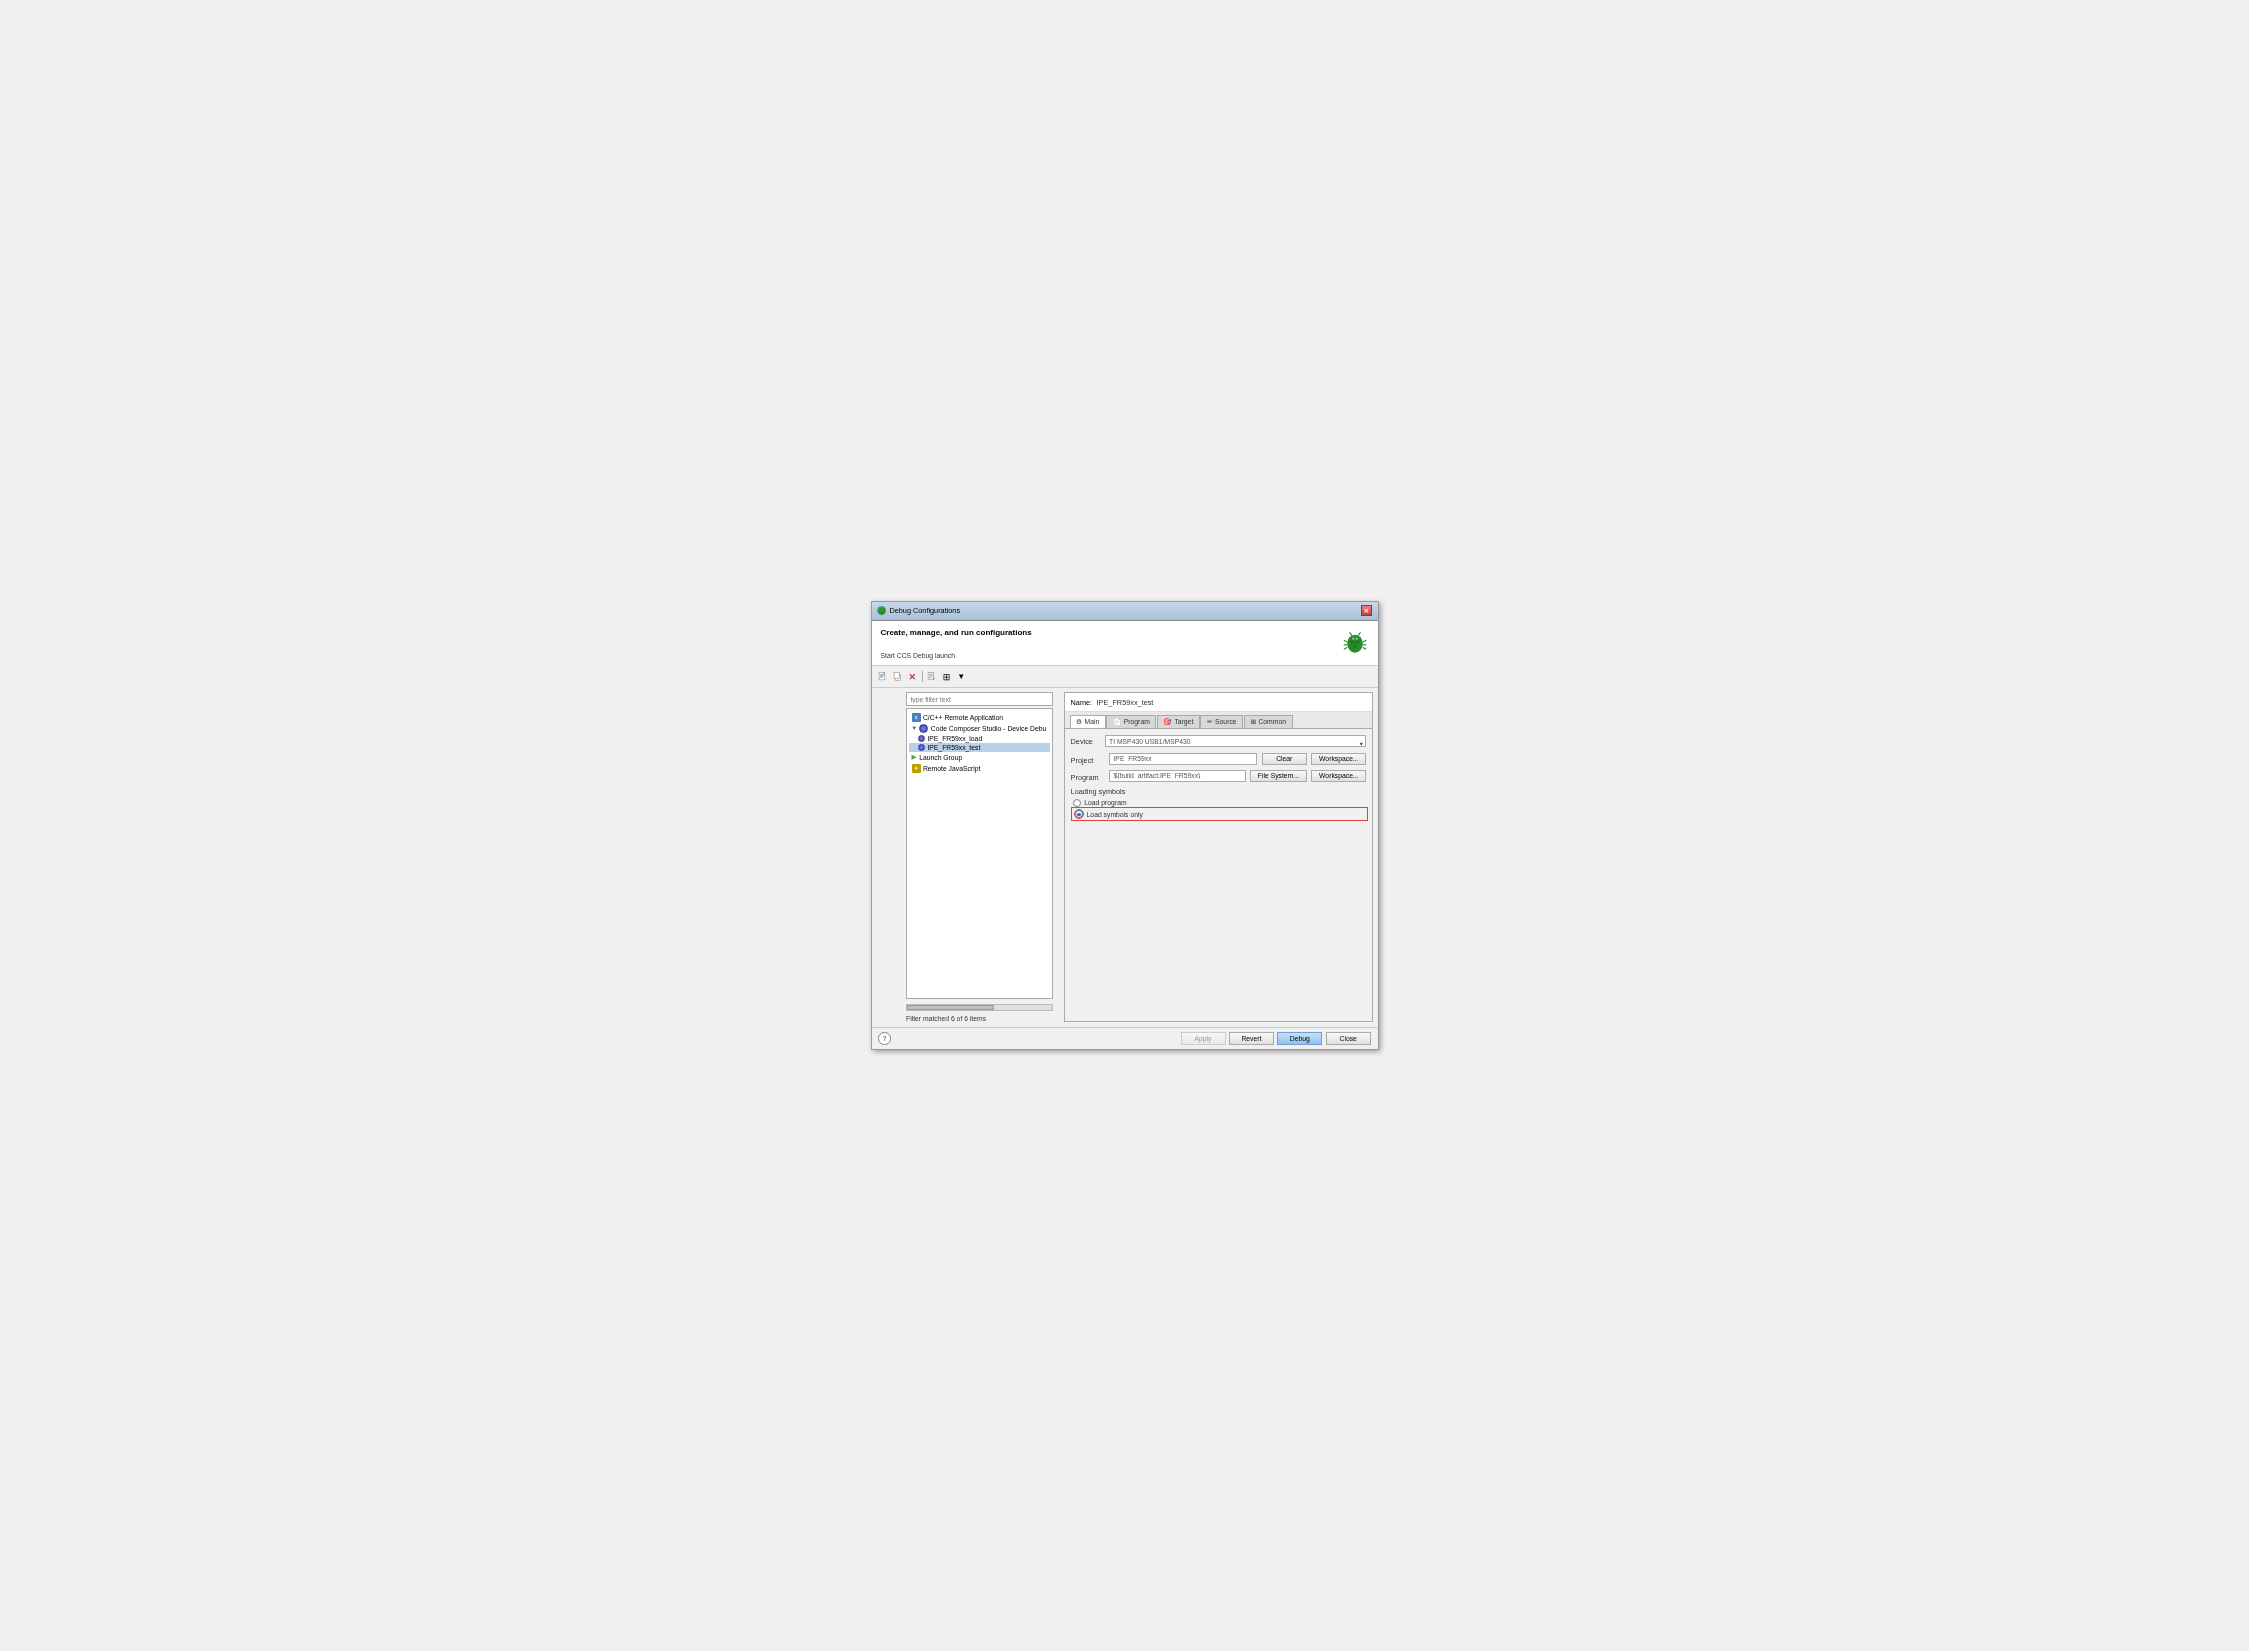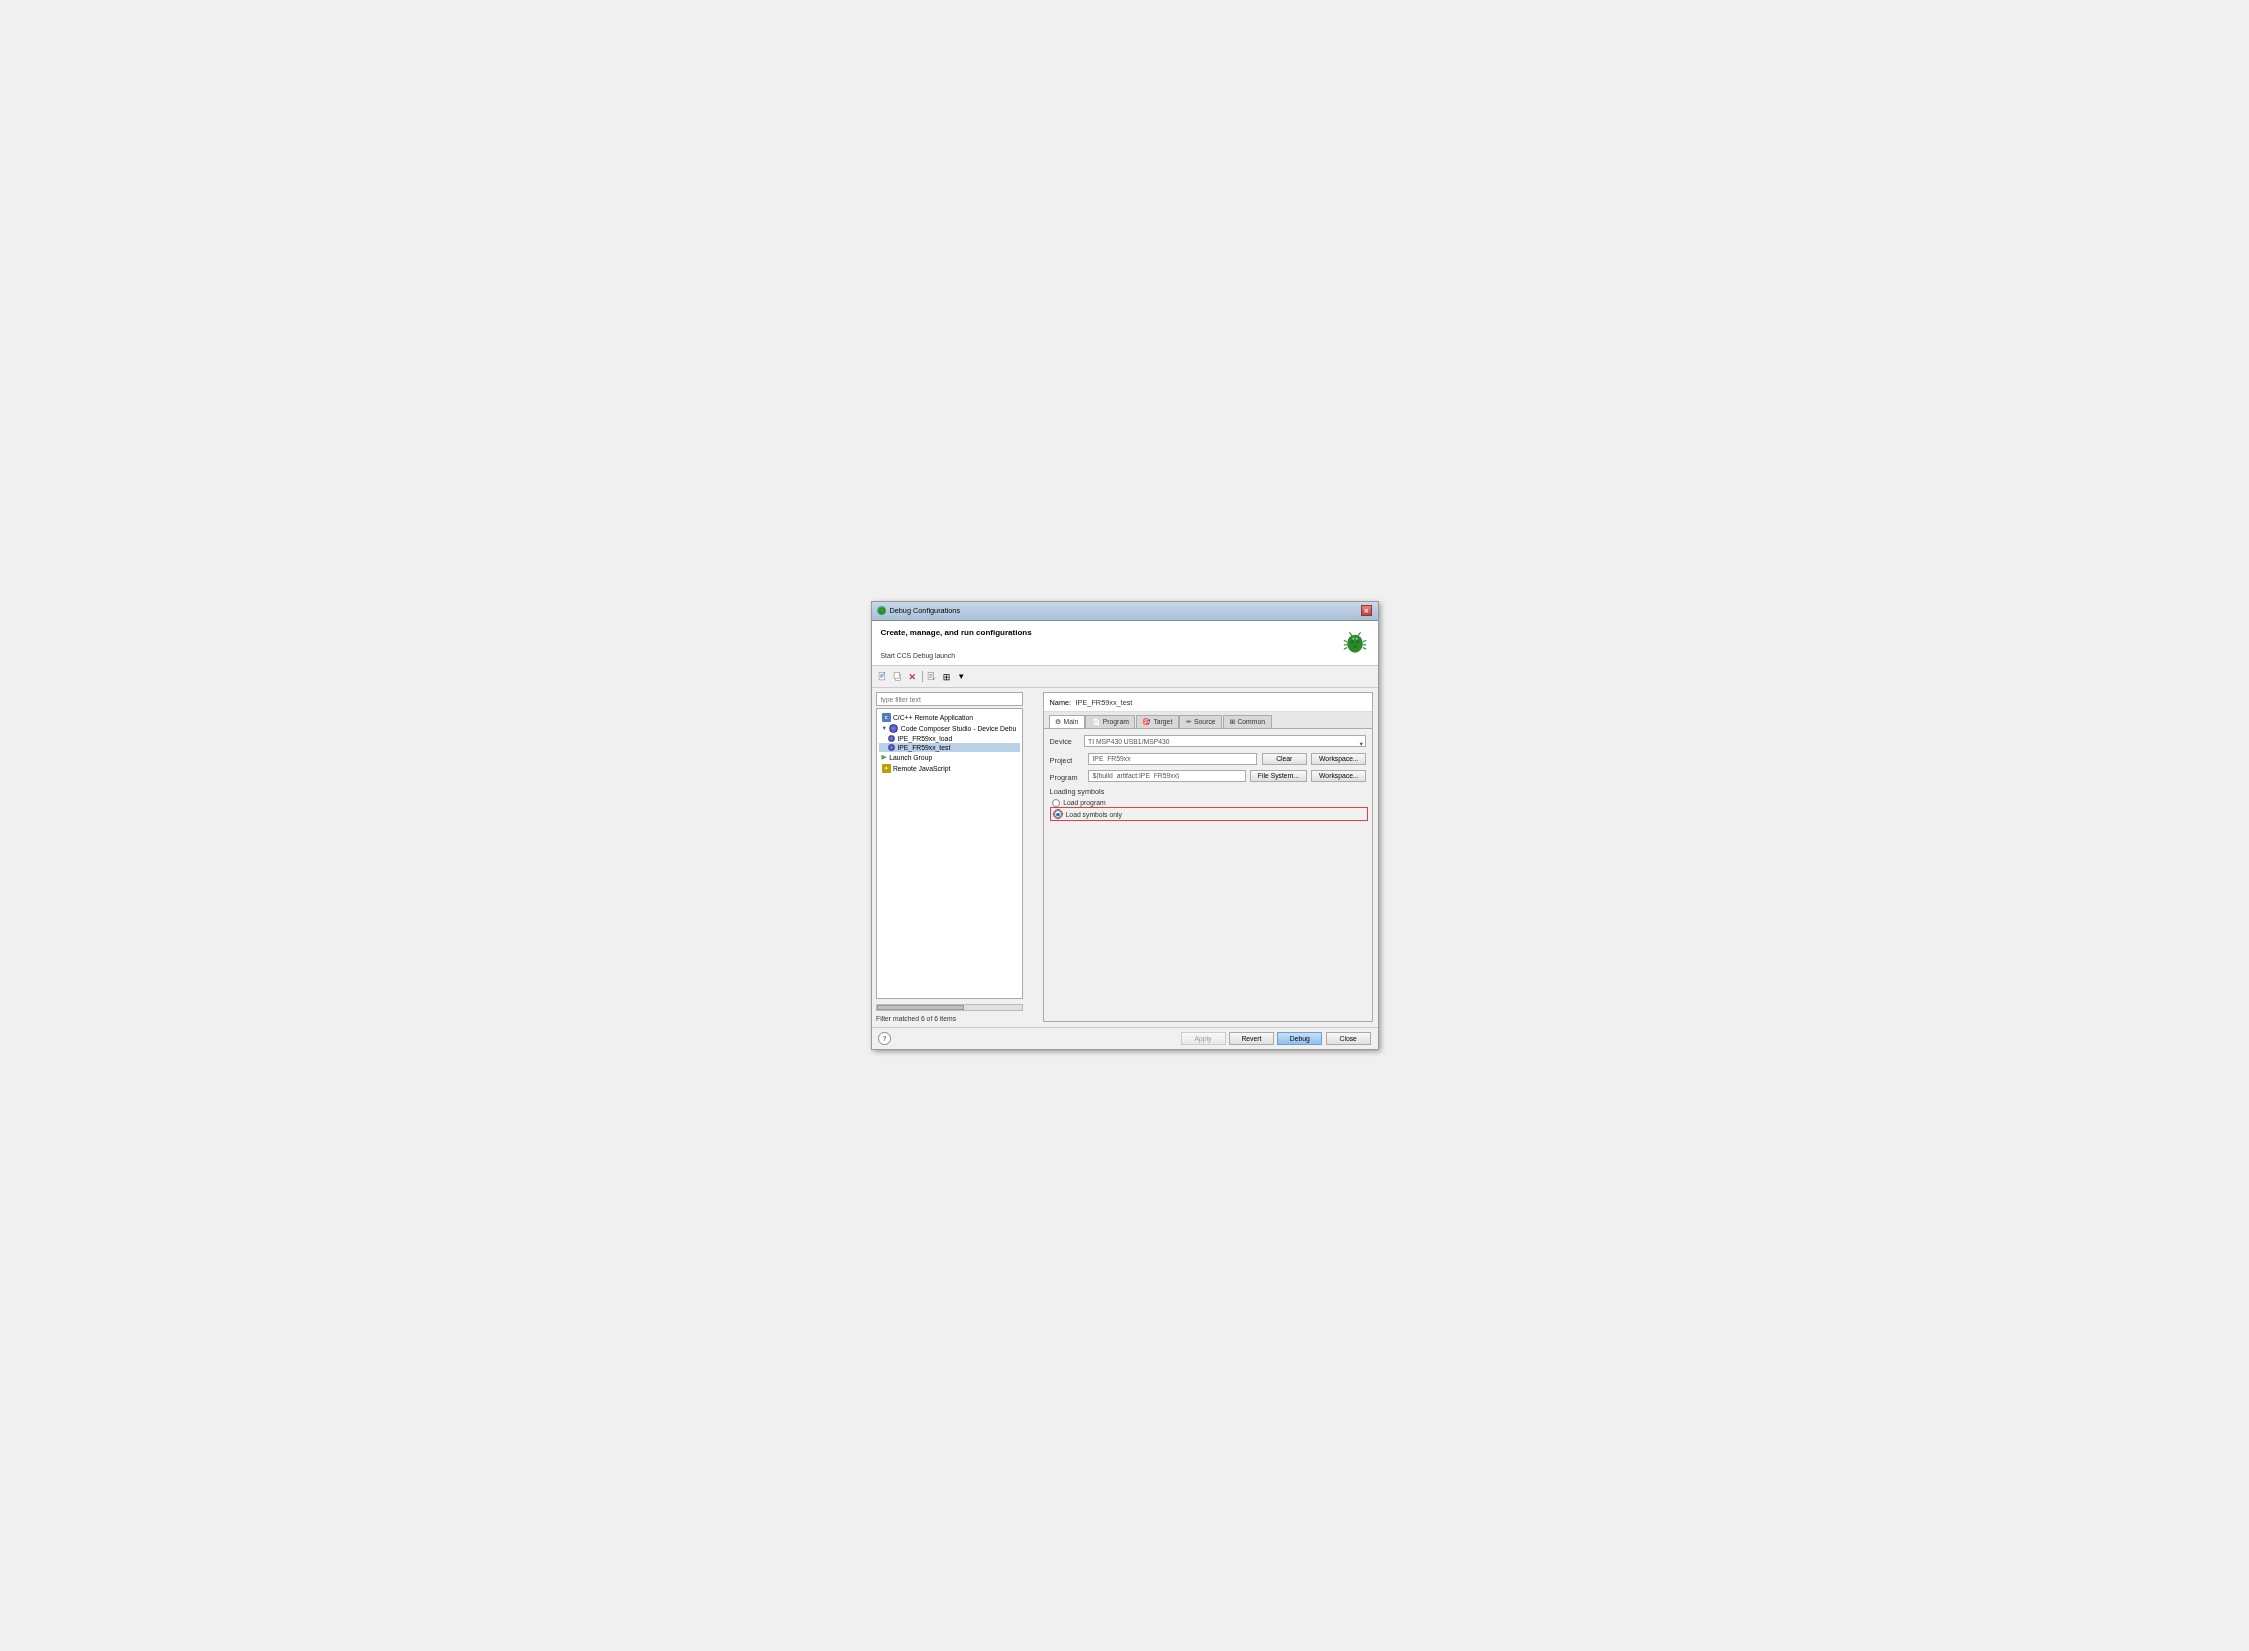--- a/index.html
+++ b/index.html
@@ -101,22 +101,23 @@
     .toolbar-separator {
       width: 0.6px;
       height: 11.3px;
       background: #aaa;
       margin: 0 1.7px;
     }
     .main-content {
       display: flex;
       flex: 1;
       padding: 4.5px;
-      gap: 20px;
+      gap: 11px;
       min-height: 339px;
+      margin-left: 30px;
     }
     .left-panel {
       width: 147px;
       display: flex;
       flex-direction: column;
       gap: 2.3px;
     }
     .filter-input {
       width: 100%;
       padding: 2.3px 3.4px;

